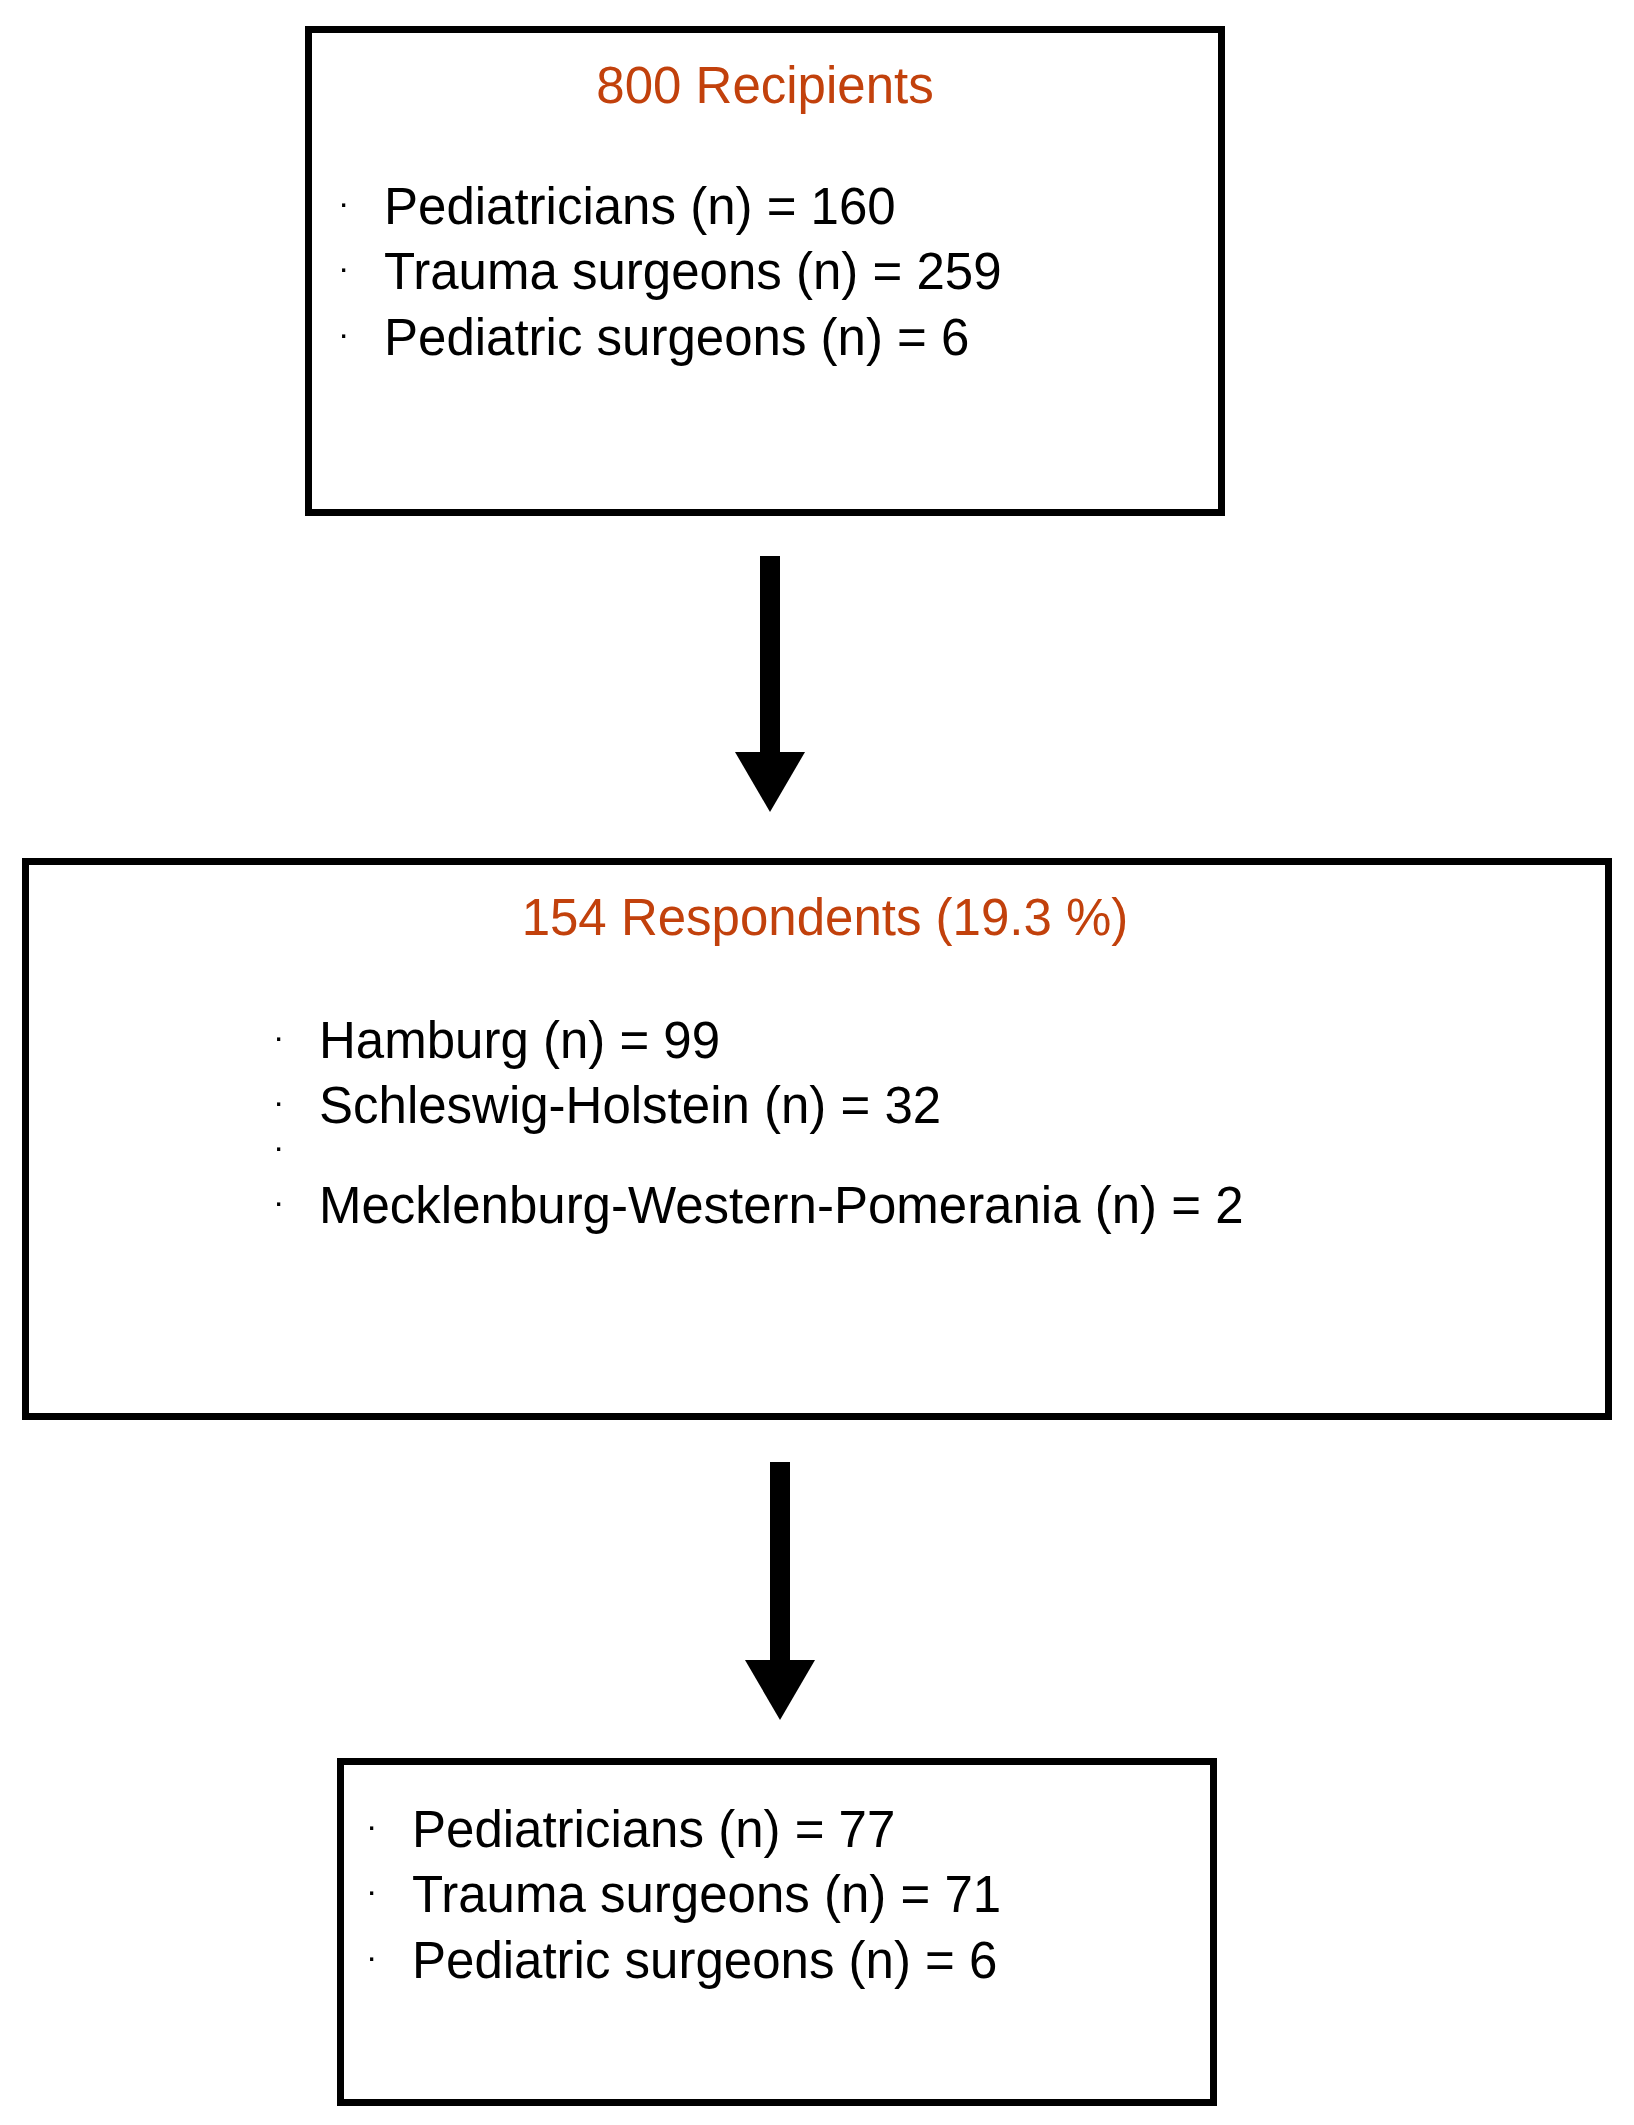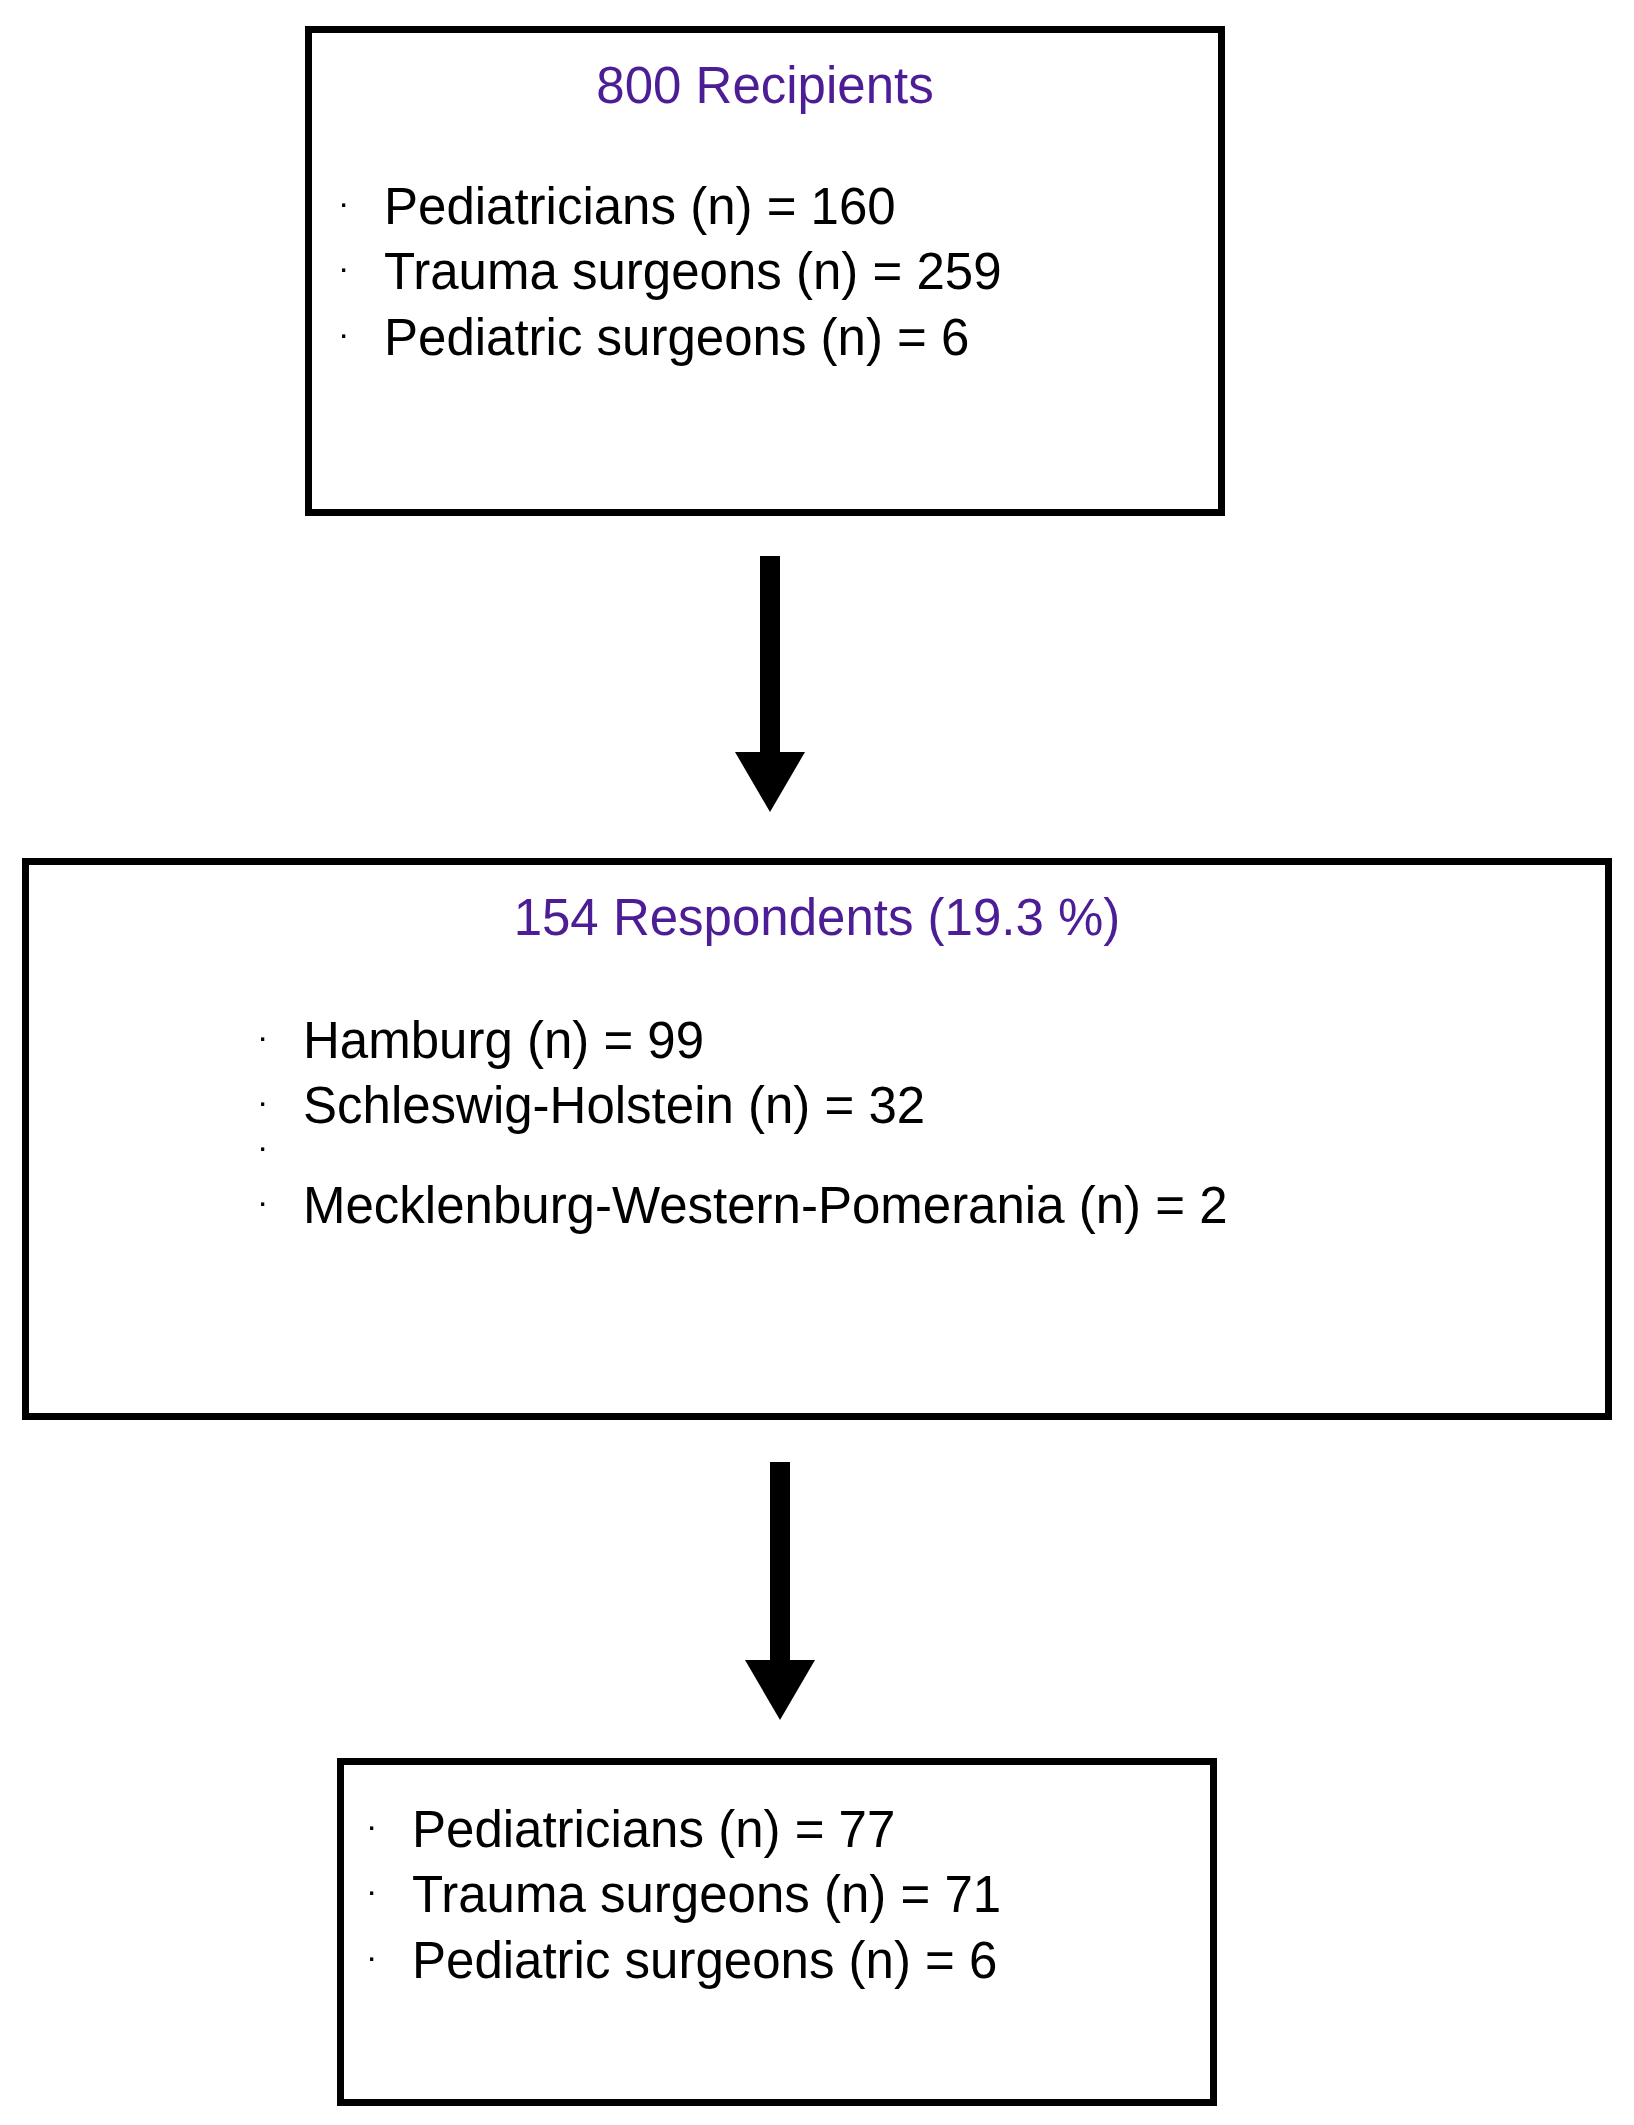--- a/index.html
+++ b/index.html
@@ -21,21 +21,21 @@
     position: absolute;
     box-sizing: border-box;
     border: 7px solid #000000;
     background: #ffffff;
   }
 
   .box-title {
     text-align: center;
     font-size: 51px;
     line-height: 1.12;
-    color: #4c1d95;
+    color: #c2410c;
     white-space: nowrap;
   }
 
   .bullet-list {
     list-style: none;
     margin: 0;
     padding: 0;
   }
 
   .bullet-item {
@@ -75,20 +75,21 @@
     margin-top: 60px;
     margin-left: 26px;
   }
 
   
   #box-respondents {
     left: 22px;
     top: 858px;
     width: 1590px;
     height: 562px;
+    padding-left: 16px;
   }
   #box-respondents .box-title {
     margin-top: 24px;
   }
   #box-respondents .bullet-list {
     margin-top: 62px;
     margin-left: 228px;
   }
 
   

